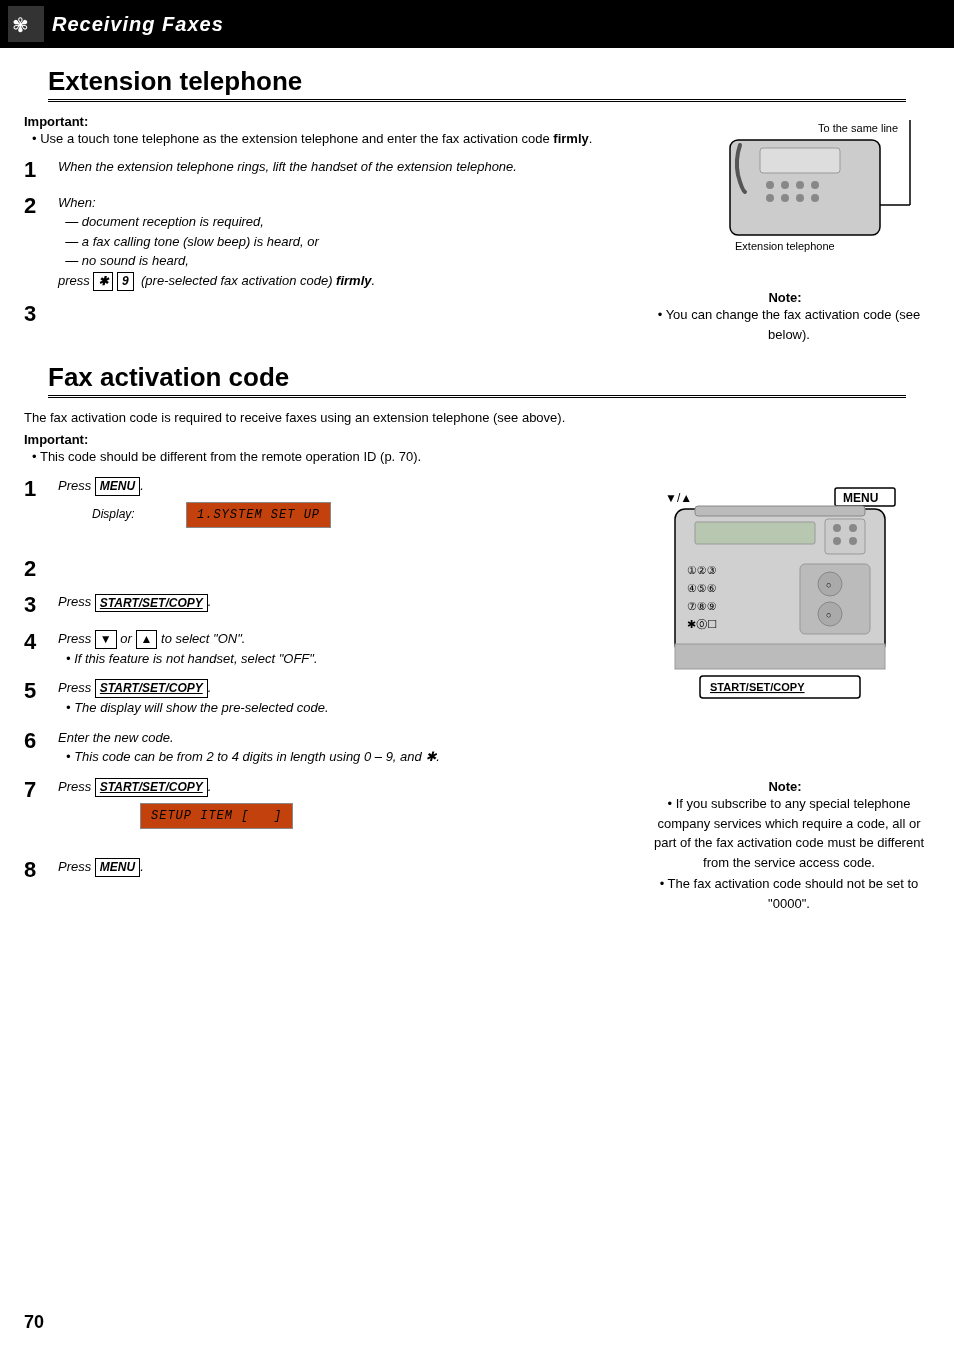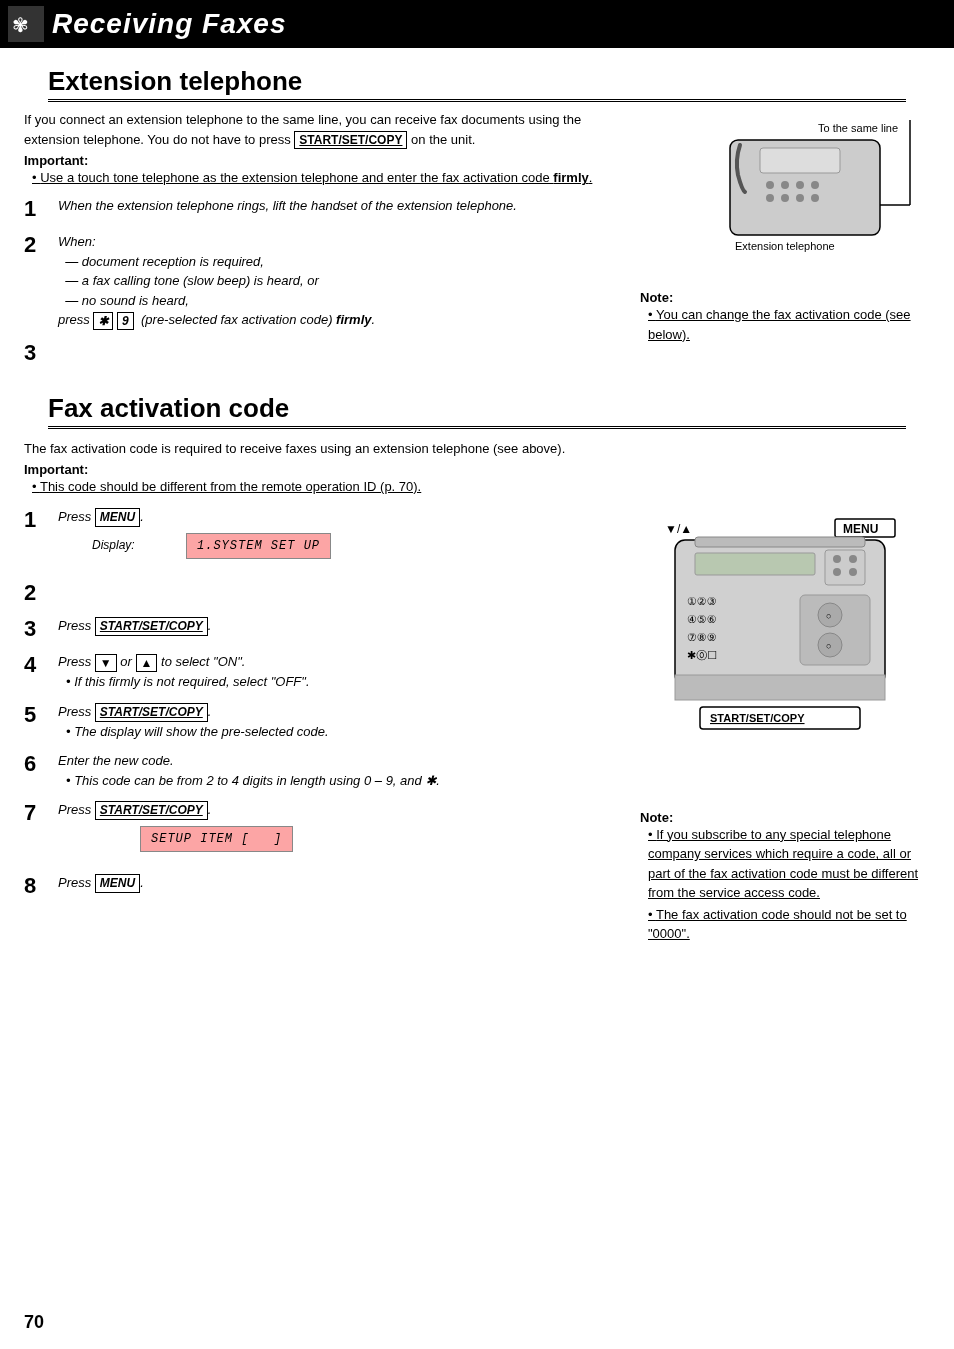--- a/index.html
+++ b/index.html
@@ -28,21 +28,21 @@
     }
     .header-icon {
       width: 36px;
       height: 36px;
       background: #555;
       margin-right: 8px;
       flex-shrink: 0;
     }
     .header-title {
       color: #fff;
-      font-size: 28px;
+      font-size: 20px;
       font-weight: bold;
       font-style: italic;
       letter-spacing: 1px;
     }
 
     
     .section-title {
       font-size: 26px;
       font-weight: bold;
       margin: 12px 24px 4px 24px;
@@ -61,21 +61,20 @@
       line-height: 1.5;
     }
     .important-label {
       font-weight: bold;
       margin-top: 4px;
     }
     .bullet-item {
       margin-left: 8px;
       margin-bottom: 2px;
       line-height: 1.5;
-      text-decoration: underline;
     }
     .bullet-item::before {
       content: "• ";
     }
 
     
     .two-col {
       display: flex;
       gap: 16px;
       margin-top: 8px;
@@ -135,37 +134,38 @@
       font-weight: bold;
       line-height: 1.4;
       vertical-align: middle;
       text-decoration: underline;
     }
 
     
     .display-box {
       display: inline-block;
       border: 1px solid #888;
-      background: #fca5a5;
+      background: #c2410c;
       font-family: 'Courier New', monospace;
       font-size: 12px;
       padding: 3px 10px;
-      margin: 3px 0 7px 48px;
+      margin: 3px 0 14px 48px;
       letter-spacing: 1px;
     }
 
     
     .ext-tel-box {
       text-align: right;
       margin-top: 0;
     }
 
     
     .note-box {
       margin-top: 12px;
+      text-align: center;
     }
     .note-label {
       font-weight: bold;
       font-size: 13px;
     }
 
     
     .fax-machine-box {
       text-align: center;
       margin-top: 8px;
@@ -199,25 +199,20 @@
       </svg>
     </div>
     <span class="header-title">Receiving Faxes</span>
   </div>
 
   <div class="content">
     <div class="section-title">Extension telephone</div>
 
     <div class="two-col">
       <div class="col-left">
-        <p class="intro-text">
-          <span>If you connect an extension telephone to the same line, you can receive fax documents using the extension telephone. You do not have to press</span>
-          <span class="key-box-underline">START/SET/COPY</span>
-          <span> on the unit.</span>
-        </p>
         <p class="important-label">Important:</p>
         <p class="bullet-item">
           Use a touch tone telephone as the extension telephone and enter the fax activation code <strong>firmly</strong>.
         </p>
 
         <div class="steps">
 
           <div class="step">
             <span class="step-number">1</span>
             <div class="step-content">
@@ -315,21 +310,21 @@
             <span class="step-number">3</span>
             <div class="step-content">
               Press <span class="key-box-underline">START/SET/COPY</span>.
             </div>
           </div>
 
           <div class="step">
             <span class="step-number">4</span>
             <div class="step-content">
               Press <span class="key-box">▼</span> or <span class="key-box">▲</span> to select "ON".<br>
-              <span class="sub-bullet">If this firmly is not required, select "OFF".</span>
+              <span class="sub-bullet">If this feature is not handset, select "OFF".</span>
             </div>
           </div>
 
           <div class="step">
             <span class="step-number">5</span>
             <div class="step-content">
               Press <span class="key-box-underline">START/SET/COPY</span>.
               <span class="sub-bullet">The display will show the pre-selected code.</span>
             </div>
           </div>

